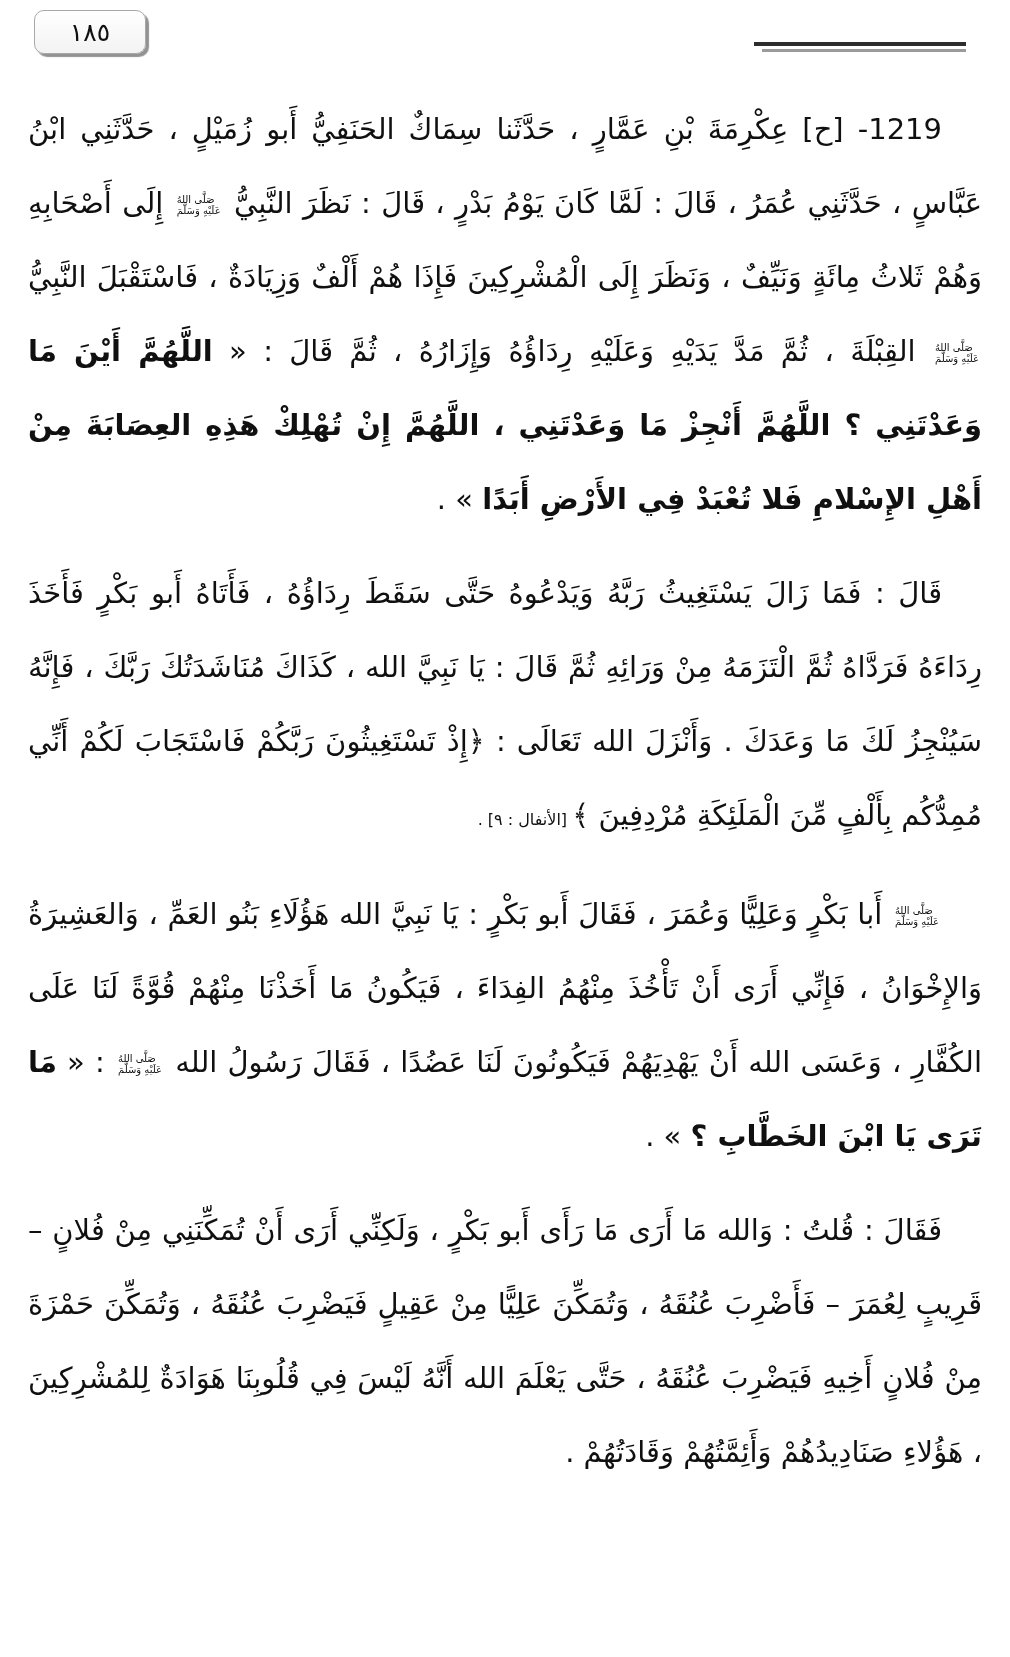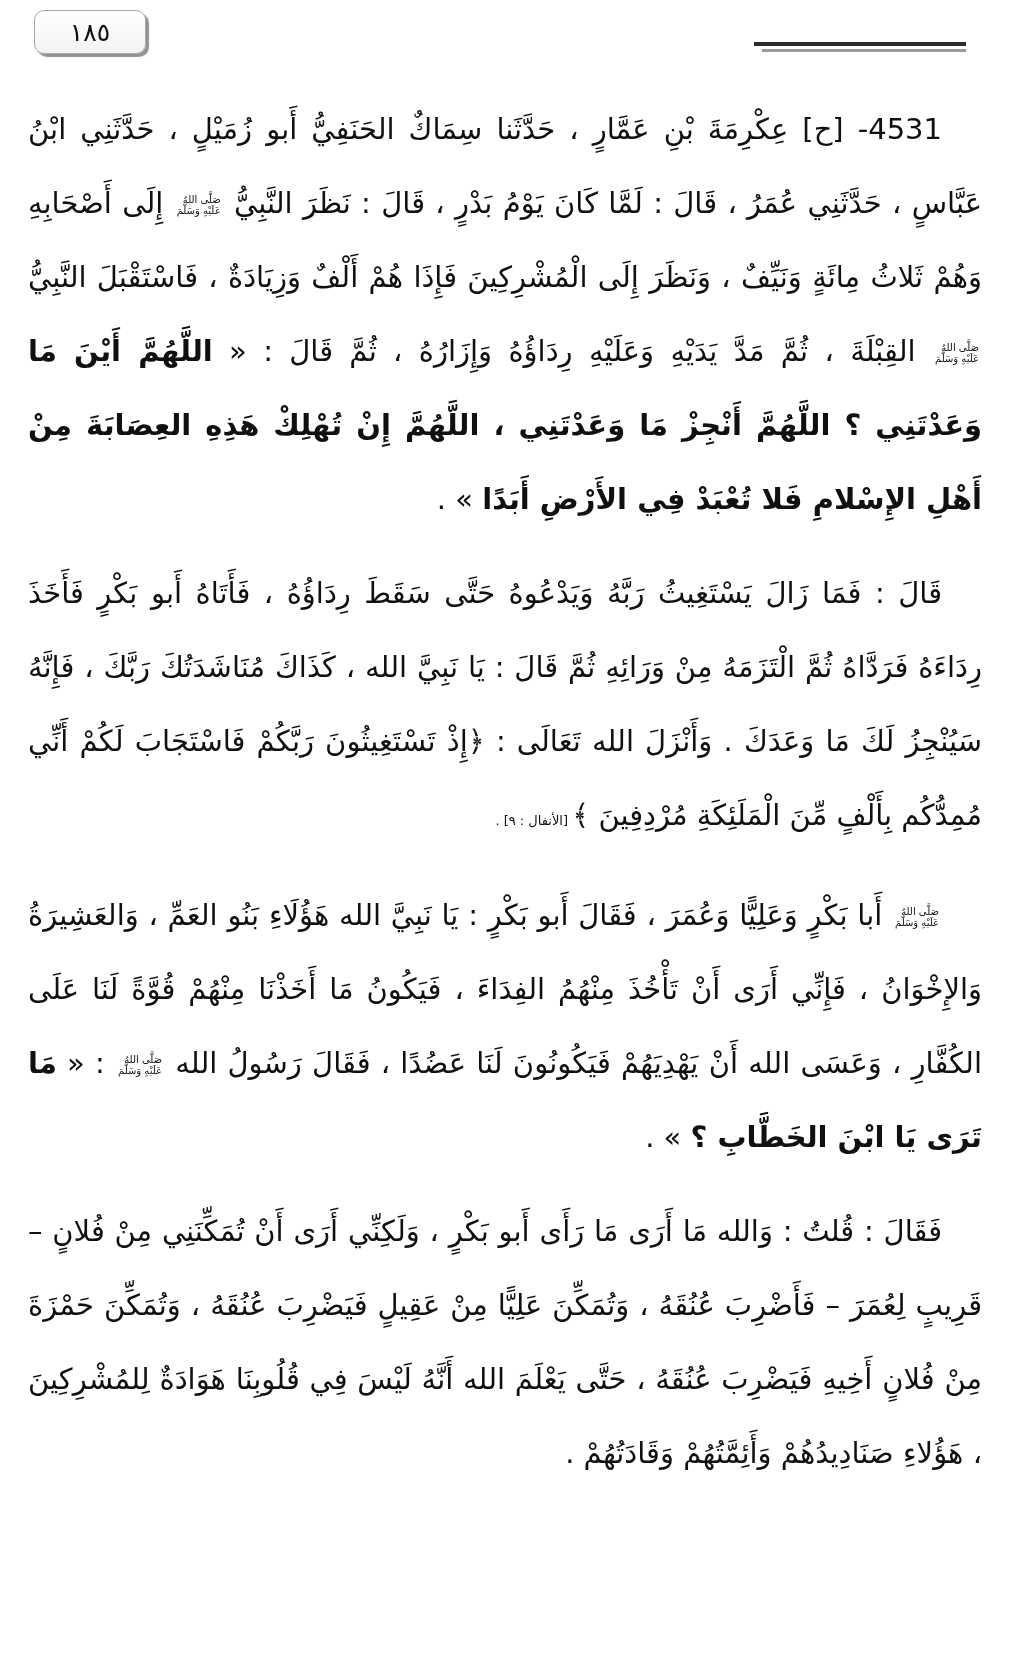--- a/index.html
+++ b/index.html
@@ -62,27 +62,27 @@
     padding-top: 22px;
     font-size: 29px;
     line-height: 74px;
     text-align: justify;
   }
   p.para {
     margin: 0 0 20px 0;
     text-indent: 40px;
   }
   .b { font-weight: 700; }
-  .cite { font-size: 13px; }
+  .cite { font-size: 16px; }
   .quran { font-weight: 400; }
   
   .saw {
     display: inline-flex;
     flex-direction: column;
-    align-items: flex-start;
+    align-items: flex-end;
     vertical-align: middle;
     font-size: 10px;
     line-height: 1.15;
     font-weight: 400;
     margin: 0 3px;
     text-indent: 0;
   }
 </style>
 </head>
 <body>
@@ -95,21 +95,21 @@
       <div class="r2"></div>
     </div>
     <div class="hdr-spacer"></div>
     <div class="pagenum-box">
       <span>١٨٥</span>
     </div>
   </div>
 
   <div class="bdy">
 
-    <p class="para"><span>4531- [ح] عِكْرِمَةَ بْنِ عَمَّارٍ ، حَدَّثَنا سِمَاكٌ الحَنَفِيُّ أَبو زُمَيْلٍ ، حَدَّثَنِي ابْنُ عَبَّاسٍ ، حَدَّثَنِي عُمَرُ ، قَالَ : لَمَّا كَانَ يَوْمُ بَدْرٍ ، قَالَ : نَظَرَ النَّبِيُّ </span><span class="saw">
+    <p class="para"><span>1219- [ح] عِكْرِمَةَ بْنِ عَمَّارٍ ، حَدَّثَنا سِمَاكٌ الحَنَفِيُّ أَبو زُمَيْلٍ ، حَدَّثَنِي ابْنُ عَبَّاسٍ ، حَدَّثَنِي عُمَرُ ، قَالَ : لَمَّا كَانَ يَوْمُ بَدْرٍ ، قَالَ : نَظَرَ النَّبِيُّ </span><span class="saw">
           <span>صَلَّى اللهُ</span>
           <span>عَلَيْهِ وَسَلَّمَ</span>
         </span><span> إِلَى أَصْحَابِهِ وَهُمْ ثَلاثُ مِائَةٍ وَنَيِّفٌ ، وَنَظَرَ إِلَى الْمُشْرِكِينَ فَإِذَا هُمْ أَلْفٌ وَزِيَادَةٌ ، فَاسْتَقْبَلَ النَّبِيُّ </span><span class="saw">
           <span>صَلَّى اللهُ</span>
           <span>عَلَيْهِ وَسَلَّمَ</span>
         </span><span> القِبْلَةَ ، ثُمَّ مَدَّ يَدَيْهِ وَعَلَيْهِ رِدَاؤُهُ وَإِزَارُهُ ، ثُمَّ قَالَ : « </span><span class="b">اللَّهُمَّ أَيْنَ مَا وَعَدْتَنِي ؟ اللَّهُمَّ أَنْجِزْ مَا وَعَدْتَنِي ، اللَّهُمَّ إِنْ تُهْلِكْ هَذِهِ العِصَابَةَ مِنْ أَهْلِ الإِسْلامِ فَلا تُعْبَدْ فِي الأَرْضِ أَبَدًا</span><span> » .</span></p>
 
     <p class="para"><span>قَالَ : فَمَا زَالَ يَسْتَغِيثُ رَبَّهُ وَيَدْعُوهُ حَتَّى سَقَطَ رِدَاؤُهُ ، فَأَتَاهُ أَبو بَكْرٍ فَأَخَذَ رِدَاءَهُ فَرَدَّاهُ ثُمَّ الْتَزَمَهُ مِنْ وَرَائِهِ ثُمَّ قَالَ : يَا نَبِيَّ الله ، كَذَاكَ مُنَاشَدَتُكَ رَبَّكَ ، فَإِنَّهُ سَيُنْجِزُ لَكَ مَا وَعَدَكَ . وَأَنْزَلَ الله تَعَالَى : </span><span class="quran">﴿</span><span class="quran">إِذْ تَسْتَغِيثُونَ رَبَّكُمْ فَاسْتَجَابَ لَكُمْ أَنِّي مُمِدُّكُم بِأَلْفٍ مِّنَ الْمَلَئِكَةِ مُرْدِفِينَ </span><span class="quran">﴾</span><span class="cite"> [الأنفال : ٩] .</span></p>
 
     <p class="para"><span class="saw">

